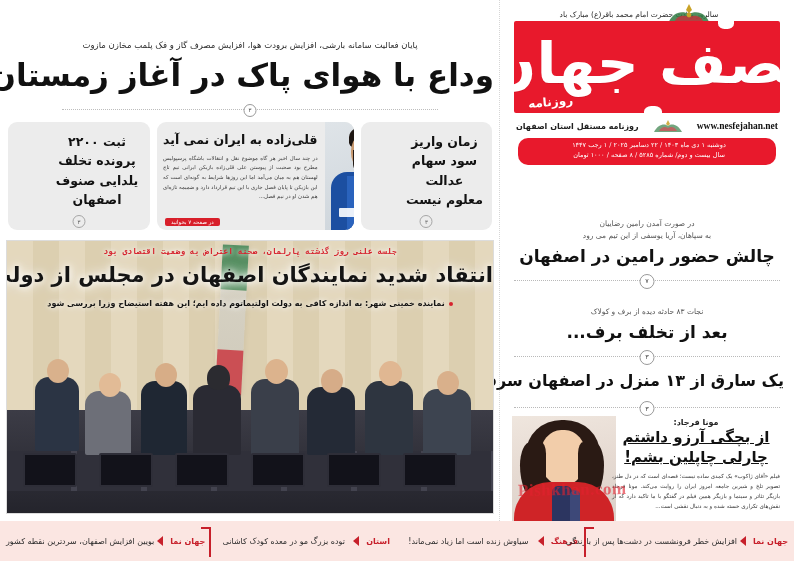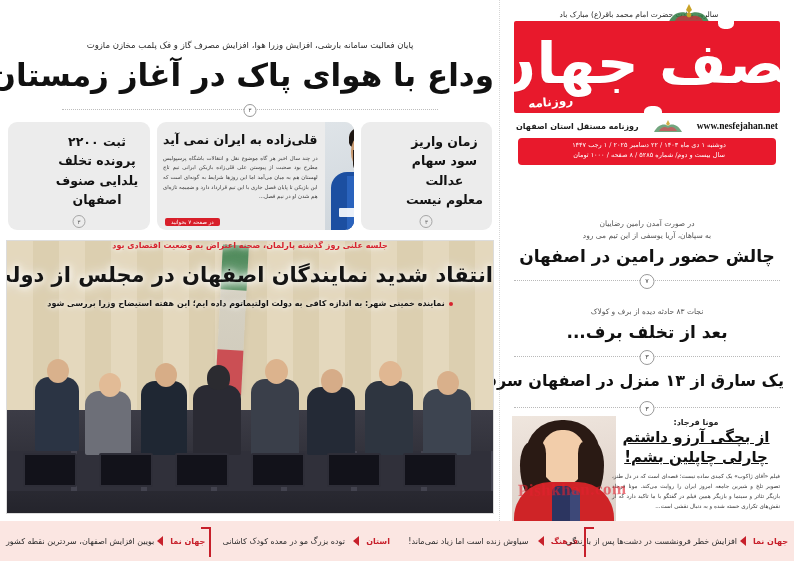--- a/index.html
+++ b/index.html
@@ -54,21 +54,21 @@
     display:flex;align-items:center;justify-content:space-between;
     margin:5px 8px 0 8px;height:16px;
   }
   .mast-slogan{font-size:8px;color:#222;font-weight:700;white-space:nowrap;}
   .mast-url{
     font-size:9.5px;color:#111;font-weight:700;direction:ltr;
     font-family:"Liberation Serif",serif;white-space:nowrap;
   }
   .mast-orn{width:34px;height:16px;opacity:.85;}
   .datebar{
-    margin:4px 10px 0 10px;background:#e8192c;border-radius:4px;
+    margin:4px 10px 0 10px;background:#e8192c;border-radius:10px;
     color:#fff;text-align:center;padding:3px 0 4px 4px;
   }
   .datebar div{font-size:6.5px;line-height:1.5;white-space:nowrap;letter-spacing:-.2px;}
 
   
   .rightcol{
     position:absolute;top:198px;right:0;width:294px;height:322px;
     box-sizing:border-box;padding:0 10px;
   }
   .kicker{
@@ -215,23 +215,24 @@
     position:absolute;left:0;bottom:22px;width:100%;height:40px;
     background:repeating-linear-gradient(90deg,#30303a 0 64px,#43434f 64px 70px);
   }
   .p-monitor{
     position:absolute;bottom:26px;width:50px;height:30px;background:#12121a;
     border:2px solid #2e2e38;border-radius:2px;
   }
   .p-person{position:absolute;border-radius:14px 14px 2px 2px;}
   .p-head{position:absolute;border-radius:50%;}
   .pcap-top{
-    position:absolute;left:0;right:0;top:0;text-align:center;
+    position:absolute;left:0;right:0;top:6px;text-align:center;
     font-size:8px;color:#d6232e;font-weight:700;white-space:nowrap;
     text-shadow:0 0 4px rgba(255,255,255,.95),0 0 8px rgba(255,255,255,.9);
+    font-family:Liberation Mono, monospace;
   }
   .pcap-main{
     position:absolute;left:0;right:0;top:22px;text-align:center;
     font-size:21px;color:#141414;font-weight:700;white-space:nowrap;
     text-shadow:0 0 6px rgba(255,255,255,.95),0 0 12px rgba(255,255,255,.85),0 0 18px rgba(255,255,255,.7);
   }
   .pcap-sub{
     position:absolute;left:0;right:0;top:58px;text-align:center;
     font-size:8px;color:#141414;font-weight:700;white-space:nowrap;
     text-shadow:0 0 5px rgba(255,255,255,.95),0 0 10px rgba(255,255,255,.85);
@@ -352,21 +353,21 @@
         <div class="celeb-title">چارلی چاپلین بشم!</div>
         <div class="celeb-body">فیلم «آقای ژاکوب» یک کمدی ساده نیست؛ قصه‌ای است که در دل طنز، تصویر تلخ و شیرین جامعه امروز ایران را روایت می‌کند. مونا فرجاد بازیگر تئاتر و سینما و بازیگر همین فیلم در گفتگو با ما تاکید دارد که از نقش‌های تکراری خسته شده و به دنبال نقشی است...</div>
       </div>
       <div class="watermark">Pishkhan.com</div>
       <div class="seepage">در صفحه ۴ بخوانید</div>
     </div>
   </div>
 
   <div class="leftarea">
 
-    <div class="lead-kicker">پایان فعالیت سامانه بارشی، افزایش وزرا هوا، افزایش مصرف گاز و فک پلمب مخازن مازوت</div>
+    <div class="lead-kicker">پایان فعالیت سامانه بارشی، افزایش برودت هوا، افزایش مصرف گاز و فک پلمب مخازن مازوت</div>
     <div class="lead-headline">وداع با هوای پاک در آغاز زمستان</div>
 
     <div class="topdiv">
       <div class="pagemark" style="width:11px;height:11px;font-size:5.5px;top:1px">۳</div>
     </div>
 
     <div class="boxrow">
 
       <div class="nbox b1">
         <div class="nbox-title">ثبت ۲۲۰۰ پرونده تخلف یلدایی صنوف اصفهان</div>

